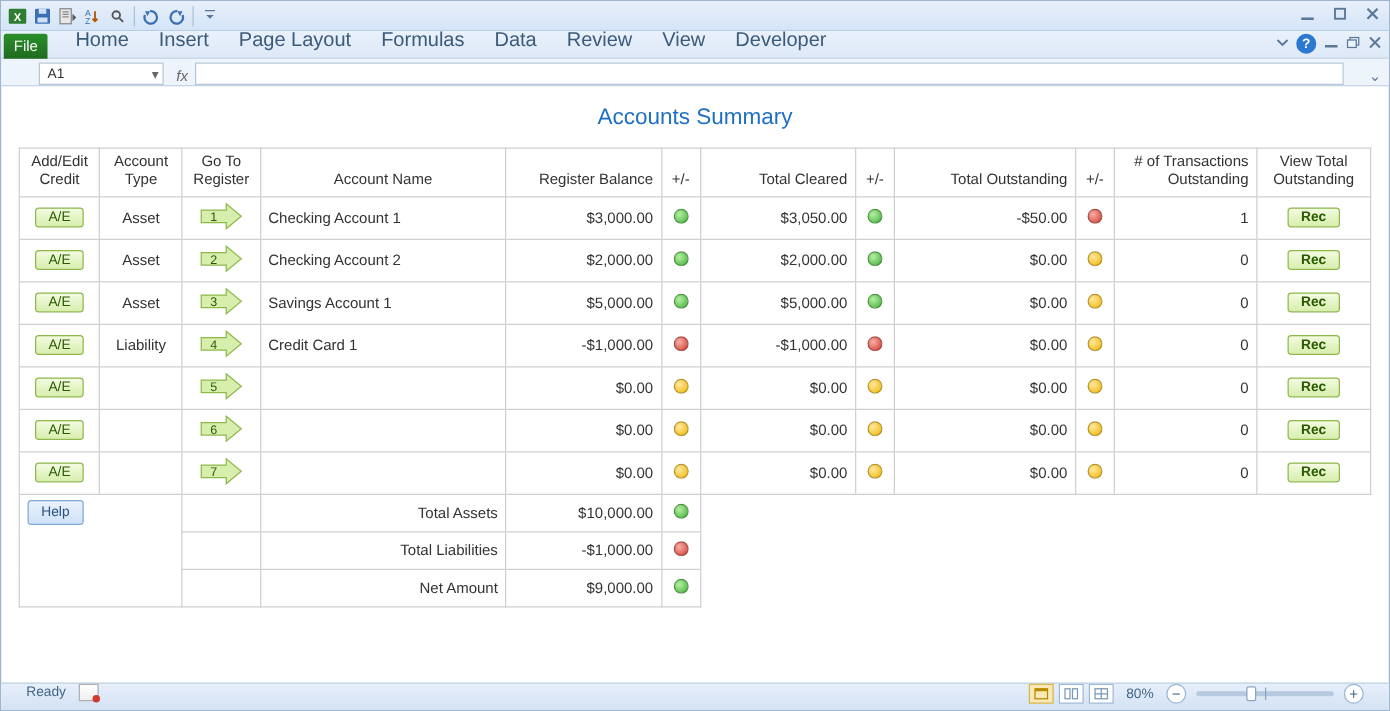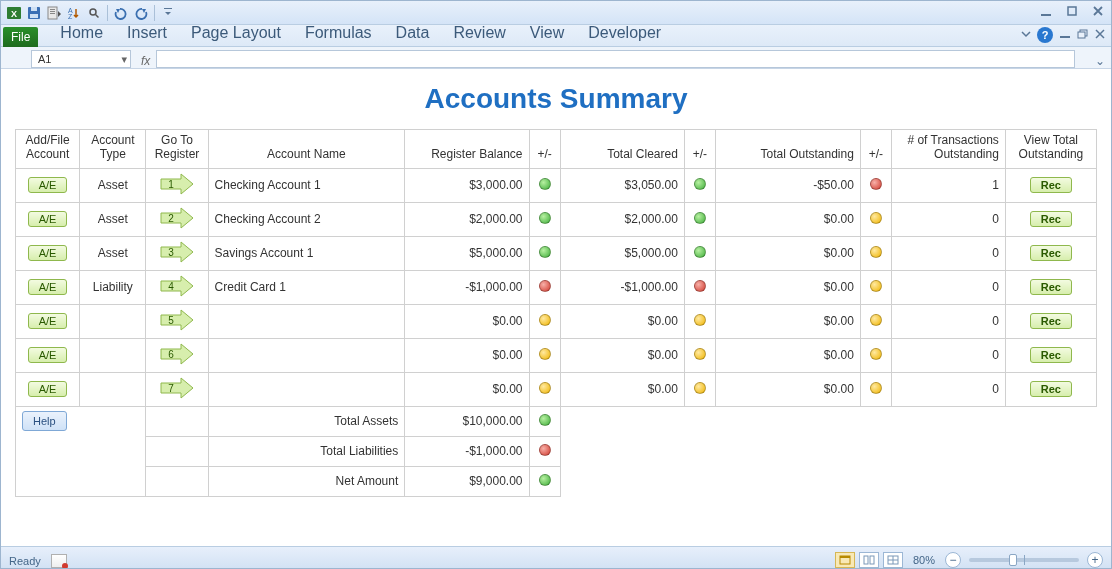--- a/index.html
+++ b/index.html
@@ -98,22 +98,22 @@
   
   .worksheet {
     position: relative;
     height: calc(100% - 24px - 22px - 22px - 22px);
     overflow: auto;
     padding: 6px 14px 4px 14px;
   }
   .page-title {
     text-align: center;
     color: #1f6fc2;
-    font-size: 28px;
-    font-weight: 700;
+    font-size: 18px;
+    font-weight: 400;
     margin: 8px 0 14px;
   }
   table.accounts {
     width: 100%;
     border-collapse: collapse;
     table-layout: fixed;
   }
   table.accounts th, table.accounts td {
     border: 1px solid #d0d0d0;
     padding: 4px 6px;
@@ -172,22 +172,22 @@
 
   .summary-label { text-align: right; }
   .copyright { font-size:11px; color:#555; margin: 14px 2px 2px; }
 
   
   .statusbar {
     height: 22px;
     background: linear-gradient(#e7effb, #d3e2f4);
     border-top: 1px solid #b9cde2;
     display: flex;
-    align-items: flex-end;
-    padding: 0 8px;
+    align-items: flex-start;
+    padding: 0 20px;
     font-size: 11px;
     color: #446688;
     justify-content: space-between;
   }
   .status-left { display:flex; align-items:center; gap:10px;}
   .status-right { display:flex; align-items:center; gap:4px;margin-left:17px;}
   .view-btn { width:20px; height:16px; border:1px solid #9cb7d5; background:#fff; display:flex; align-items:center; justify-content:center; cursor:pointer;}
   .view-btn.active { background:#f8e9b6; border-color:#d6b755;}
   .zoom-slider {
     width: 110px; height: 4px; background:#b7c9de; position:relative; margin:0 4px;
@@ -335,21 +335,21 @@
         <col class="c-pm">
         <col class="c-clr">
         <col class="c-pm">
       <col class="c-out">
         <col class="c-pm">
         <col class="c-ntr">
         <col class="c-view">
     </colgroup>
     <thead>
       <tr>
-        <th>Add/File Account</th>
+        <th>Add/Edit Credit</th>
         <th>Account Type</th>
         <th>Go To Register</th>
         <th style="text-align:center;">Account Name</th>
         <th style="text-align:right;">Register Balance</th>
         <th>+/-</th>
         <th style="text-align:right;">Total Cleared</th>
         <th>+/-</th>
         <th style="text-align:right;">Total Outstanding</th>
         <th>+/-</th>
         <th style="text-align:right;"># of Transactions Outstanding</th>

